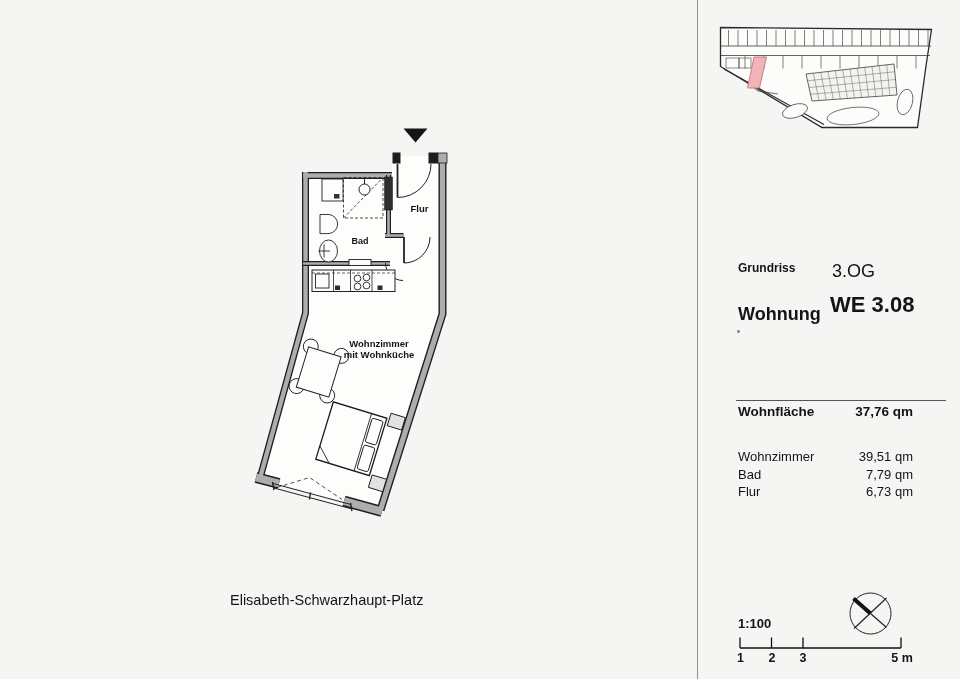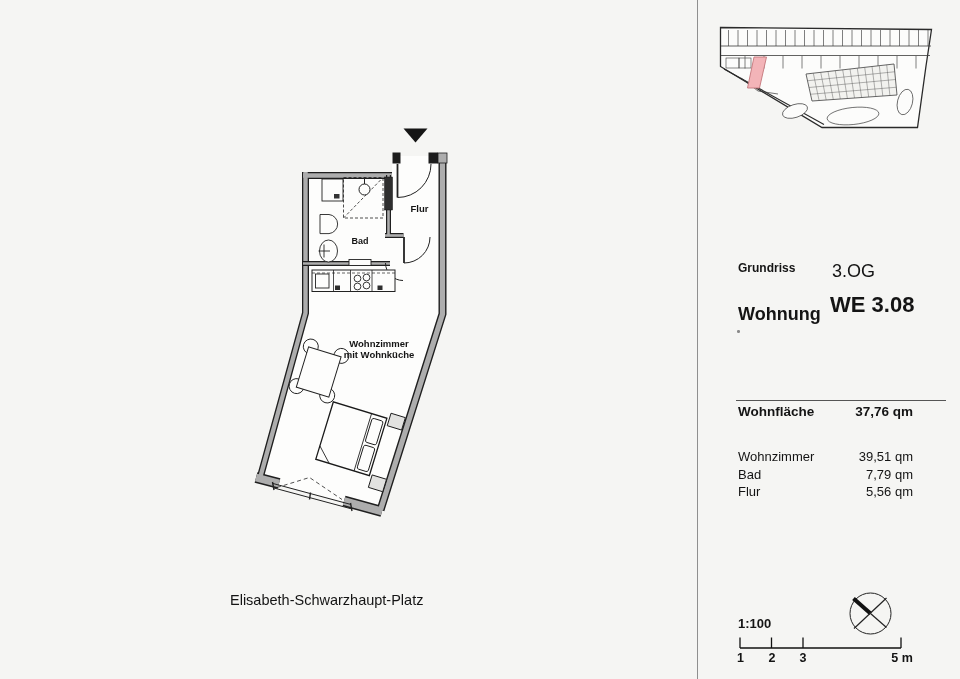--- a/index.html
+++ b/index.html
@@ -188,21 +188,21 @@
   <span class="a-lab a-bold t0">Wohnfläche</span>
   <span class="a-val a-bold t0">37,76 qm</span>
 
   <span class="a-lab t1">Wohnzimmer</span>
   <span class="a-val t1">39,51 qm</span>
 
   <span class="a-lab t2">Bad</span>
   <span class="a-val t2">7,79 qm</span>
 
   <span class="a-lab t3">Flur</span>
-  <span class="a-val t3">5,56 qm</span>
+  <span class="a-val t3">6,73 qm</span>
 </div>
 
 <svg class="abs" style="left:728px;top:588px;" width="222" height="84" viewBox="728 588 222 84">
   <text x="738" y="628" font-size="13" font-weight="bold">1:100</text>
   <g stroke="#111" fill="none">
     <path d="M740,648 H901" stroke-width="1.3"></path>
     <path d="M740,637.5 V648 M771.5,637.5 V648 M803,637.5 V648 M901,637.5 V648" stroke-width="1.3"></path>
   </g>
   <text x="740.5" y="661.5" font-size="12.5" font-weight="bold" text-anchor="middle">1</text>
   <text x="772" y="661.5" font-size="12.5" font-weight="bold" text-anchor="middle">2</text>

